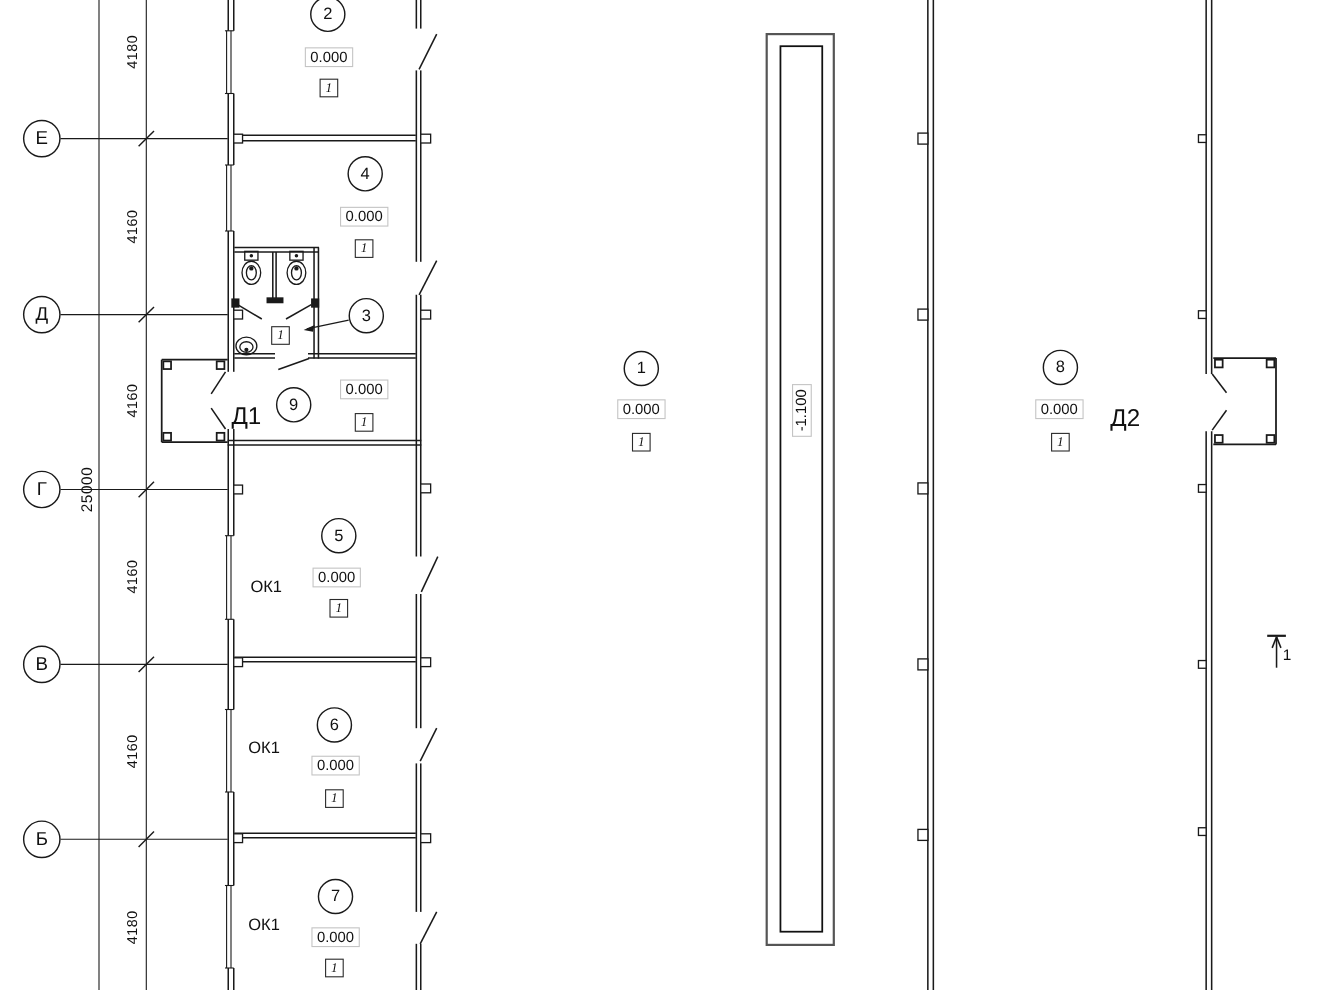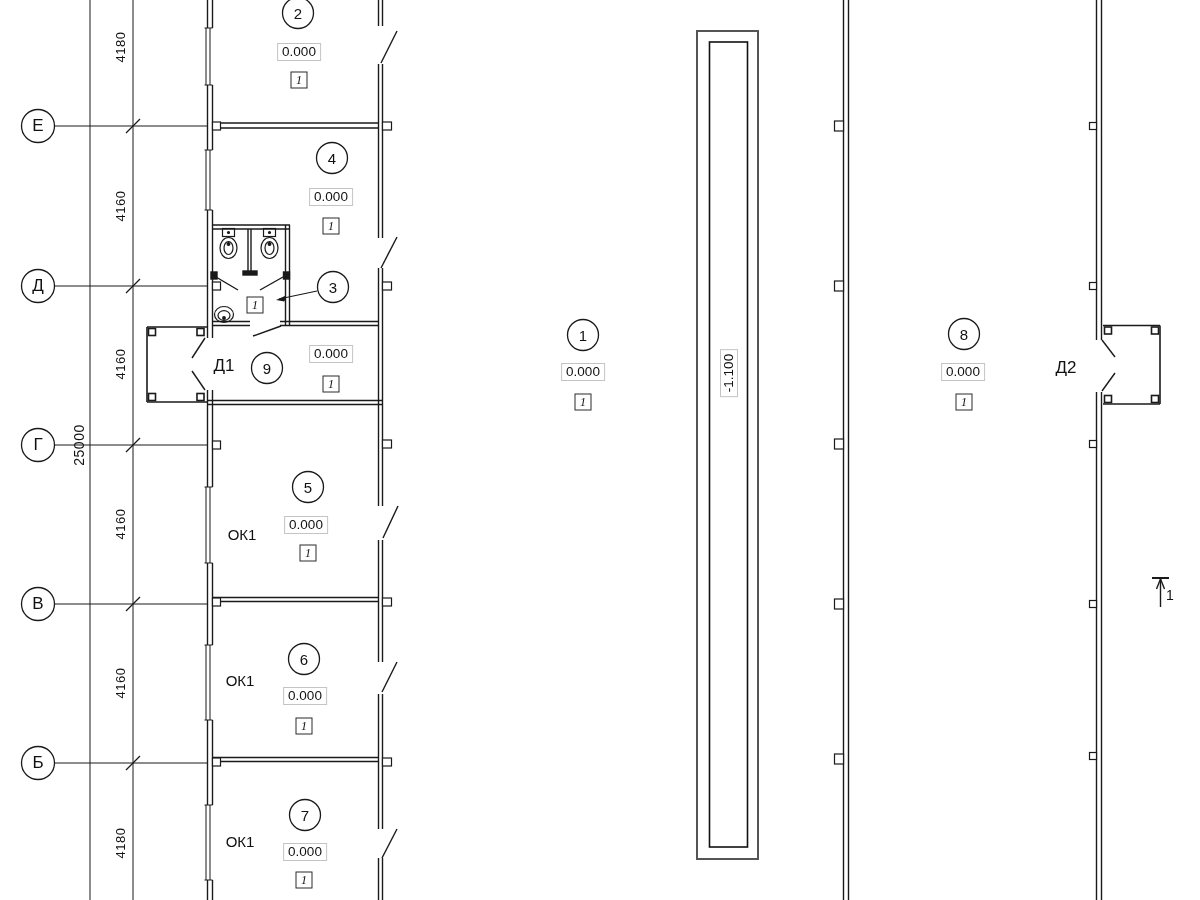--- a/index.html
+++ b/index.html
@@ -8,21 +8,21 @@
   #plan-svg{position:absolute;left:0;top:0;}
   .lbl{position:absolute;transform:translate(-50%,-50%);white-space:nowrap;color:#111;}
   .rot{transform:translate(-50%,-50%) rotate(-90deg);}
   .axis-letter{font-size:17px;}
   .dim{font-size:13px;letter-spacing:0.5px;}
   .total-dim{font-size:14px;letter-spacing:0.5px;}
   .room-num{font-size:15px;}
   .elev{border:1px solid #c4c4c4;background:#fff;padding:0 4px;font-size:13.5px;line-height:16px;}
   .tsq{border:1.3px solid #2a2a2a;background:#fff;width:15px;height:15px;line-height:15px;
        text-align:center;font-size:12px;font-style:italic;font-family:"Liberation Serif", serif;}
-  .door-lbl{font-size:17px;}
+  .door-lbl{font-size:22px;margin-top:12px;}
   .win-lbl{font-size:15px;}
   .sec-lbl{font-size:14px;}
 </style>
 </head>
 <body>
 
 <div id="stage">
 
 <svg id="plan-svg" width="1200" height="900" viewBox="0 0 1200 900">
   <g stroke="#1a1a1a" fill="none" stroke-width="1.4">
@@ -310,19 +310,19 @@
   <div class="lbl tsq" style="left:304px;top:880px">1</div>
   <div class="lbl win-lbl" style="left:240px;top:841px">ОК1</div>
 
   <div class="lbl room-num" style="left:583px;top:335px">1</div>
   <div class="lbl elev" style="left:583px;top:372px">0.000</div>
   <div class="lbl tsq" style="left:583px;top:402px">1</div>
 
   <div class="lbl room-num" style="left:964px;top:334px">8</div>
   <div class="lbl elev" style="left:963px;top:372px">0.000</div>
   <div class="lbl tsq" style="left:964px;top:402px">1</div>
-  <div class="lbl door-lbl" style="left:1066px;top:368px">Д2</div>
+  <div class="lbl door-lbl" style="left:1023px;top:368px">Д2</div>
 
   <div class="lbl rot elev" style="left:729px;top:373px">-1.100</div>
 
   <div class="lbl sec-lbl" style="left:1170px;top:595px">1</div>
 
 </div>
 
 </body></html>

